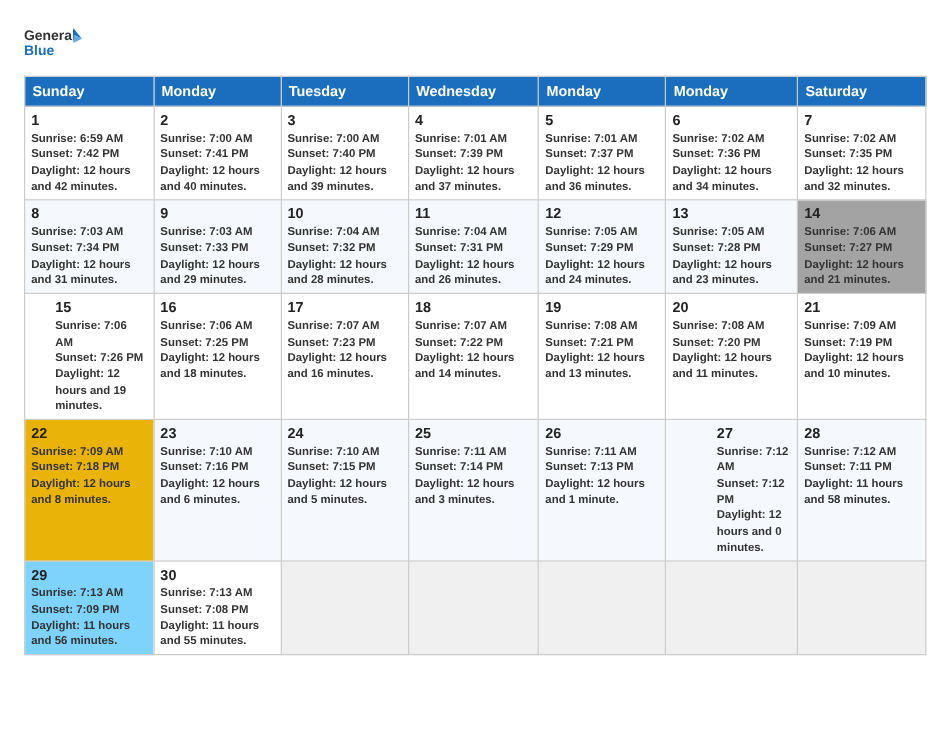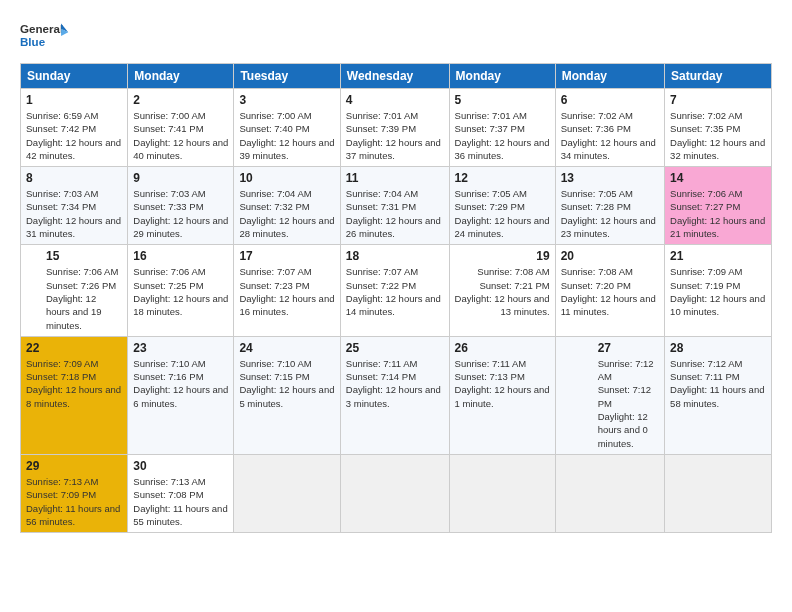--- a/index.html
+++ b/index.html
@@ -72,20 +72,21 @@
       font-size: 12px;
       font-weight: bold;
       color: #222;
       display: block;
       margin-bottom: 2px;
     }
     .day-info {
       font-size: 9.5px;
       color: #333;
       line-height: 1.4;
+      font-weight: bold;
     }
     .empty-cell {
       background: #f0f0f0 !important;
     }
   </style>
 </head>
 <body>
 
 <div class="page">
   <div class="header-area">
@@ -164,21 +165,21 @@
             <div class="day-info">Sunrise: 7:04 AM<br>Sunset: 7:31 PM<br>Daylight: 12 hours and 26 minutes.</div>
           </td>
           <td style="background: rgb(245, 248, 252);">
             <span class="day-num">12</span>
             <div class="day-info">Sunrise: 7:05 AM<br>Sunset: 7:29 PM<br>Daylight: 12 hours and 24 minutes.</div>
           </td>
           <td style="background: rgb(245, 248, 252);">
             <span class="day-num">13</span>
             <div class="day-info">Sunrise: 7:05 AM<br>Sunset: 7:28 PM<br>Daylight: 12 hours and 23 minutes.</div>
           </td>
-          <td style="background: #f9a8d4;">
+          <td style="background: #a3a3a3;">
             <span class="day-num">14</span>
             <div class="day-info">Sunrise: 7:06 AM<br>Sunset: 7:27 PM<br>Daylight: 12 hours and 21 minutes.</div>
           </td>
         </tr>
         <tr class="week-row-odd">
           <td style="background: rgb(255, 255, 255); padding-left: 25px;">
             <span class="day-num">15</span>
             <div class="day-info">Sunrise: 7:06 AM<br>Sunset: 7:26 PM<br>Daylight: 12 hours and 19 minutes.</div>
           </td>
           <td style="background: rgb(255, 255, 255);">
@@ -186,21 +187,21 @@
             <div class="day-info">Sunrise: 7:06 AM<br>Sunset: 7:25 PM<br>Daylight: 12 hours and 18 minutes.</div>
           </td>
           <td style="background: rgb(255, 255, 255);">
             <span class="day-num">17</span>
             <div class="day-info">Sunrise: 7:07 AM<br>Sunset: 7:23 PM<br>Daylight: 12 hours and 16 minutes.</div>
           </td>
           <td style="background: rgb(255, 255, 255);">
             <span class="day-num">18</span>
             <div class="day-info">Sunrise: 7:07 AM<br>Sunset: 7:22 PM<br>Daylight: 12 hours and 14 minutes.</div>
           </td>
-          <td style="background: rgb(255, 255, 255); text-align: right;">
+          <td style="background: rgb(255, 255, 255);">
             <span class="day-num">19</span>
             <div class="day-info">Sunrise: 7:08 AM<br>Sunset: 7:21 PM<br>Daylight: 12 hours and 13 minutes.</div>
           </td>
           <td style="background: rgb(255, 255, 255);">
             <span class="day-num">20</span>
             <div class="day-info">Sunrise: 7:08 AM<br>Sunset: 7:20 PM<br>Daylight: 12 hours and 11 minutes.</div>
           </td>
           <td style="background: rgb(255, 255, 255);">
             <span class="day-num">21</span>
             <div class="day-info">Sunrise: 7:09 AM<br>Sunset: 7:19 PM<br>Daylight: 12 hours and 10 minutes.</div>
@@ -230,21 +231,21 @@
           <td style="background: rgb(245, 248, 252); padding-left: 42px;">
             <span class="day-num">27</span>
             <div class="day-info">Sunrise: 7:12 AM<br>Sunset: 7:12 PM<br>Daylight: 12 hours and 0 minutes.</div>
           </td>
           <td style="background: rgb(245, 248, 252);">
             <span class="day-num">28</span>
             <div class="day-info">Sunrise: 7:12 AM<br>Sunset: 7:11 PM<br>Daylight: 11 hours and 58 minutes.</div>
           </td>
         </tr>
         <tr class="week-row-odd">
-          <td style="background: #eab308;">
+          <td style="background: #7dd3fc;">
             <span class="day-num">29</span>
             <div class="day-info">Sunrise: 7:13 AM<br>Sunset: 7:09 PM<br>Daylight: 11 hours and 56 minutes.</div>
           </td>
           <td style="background: rgb(255, 255, 255);">
             <span class="day-num">30</span>
             <div class="day-info">Sunrise: 7:13 AM<br>Sunset: 7:08 PM<br>Daylight: 11 hours and 55 minutes.</div>
           </td>
           <td class="empty-cell" style="background: rgb(240, 240, 240);"></td>
           <td class="empty-cell" style="background: rgb(240, 240, 240);"></td>
           <td class="empty-cell" style="background: rgb(240, 240, 240);"></td>

